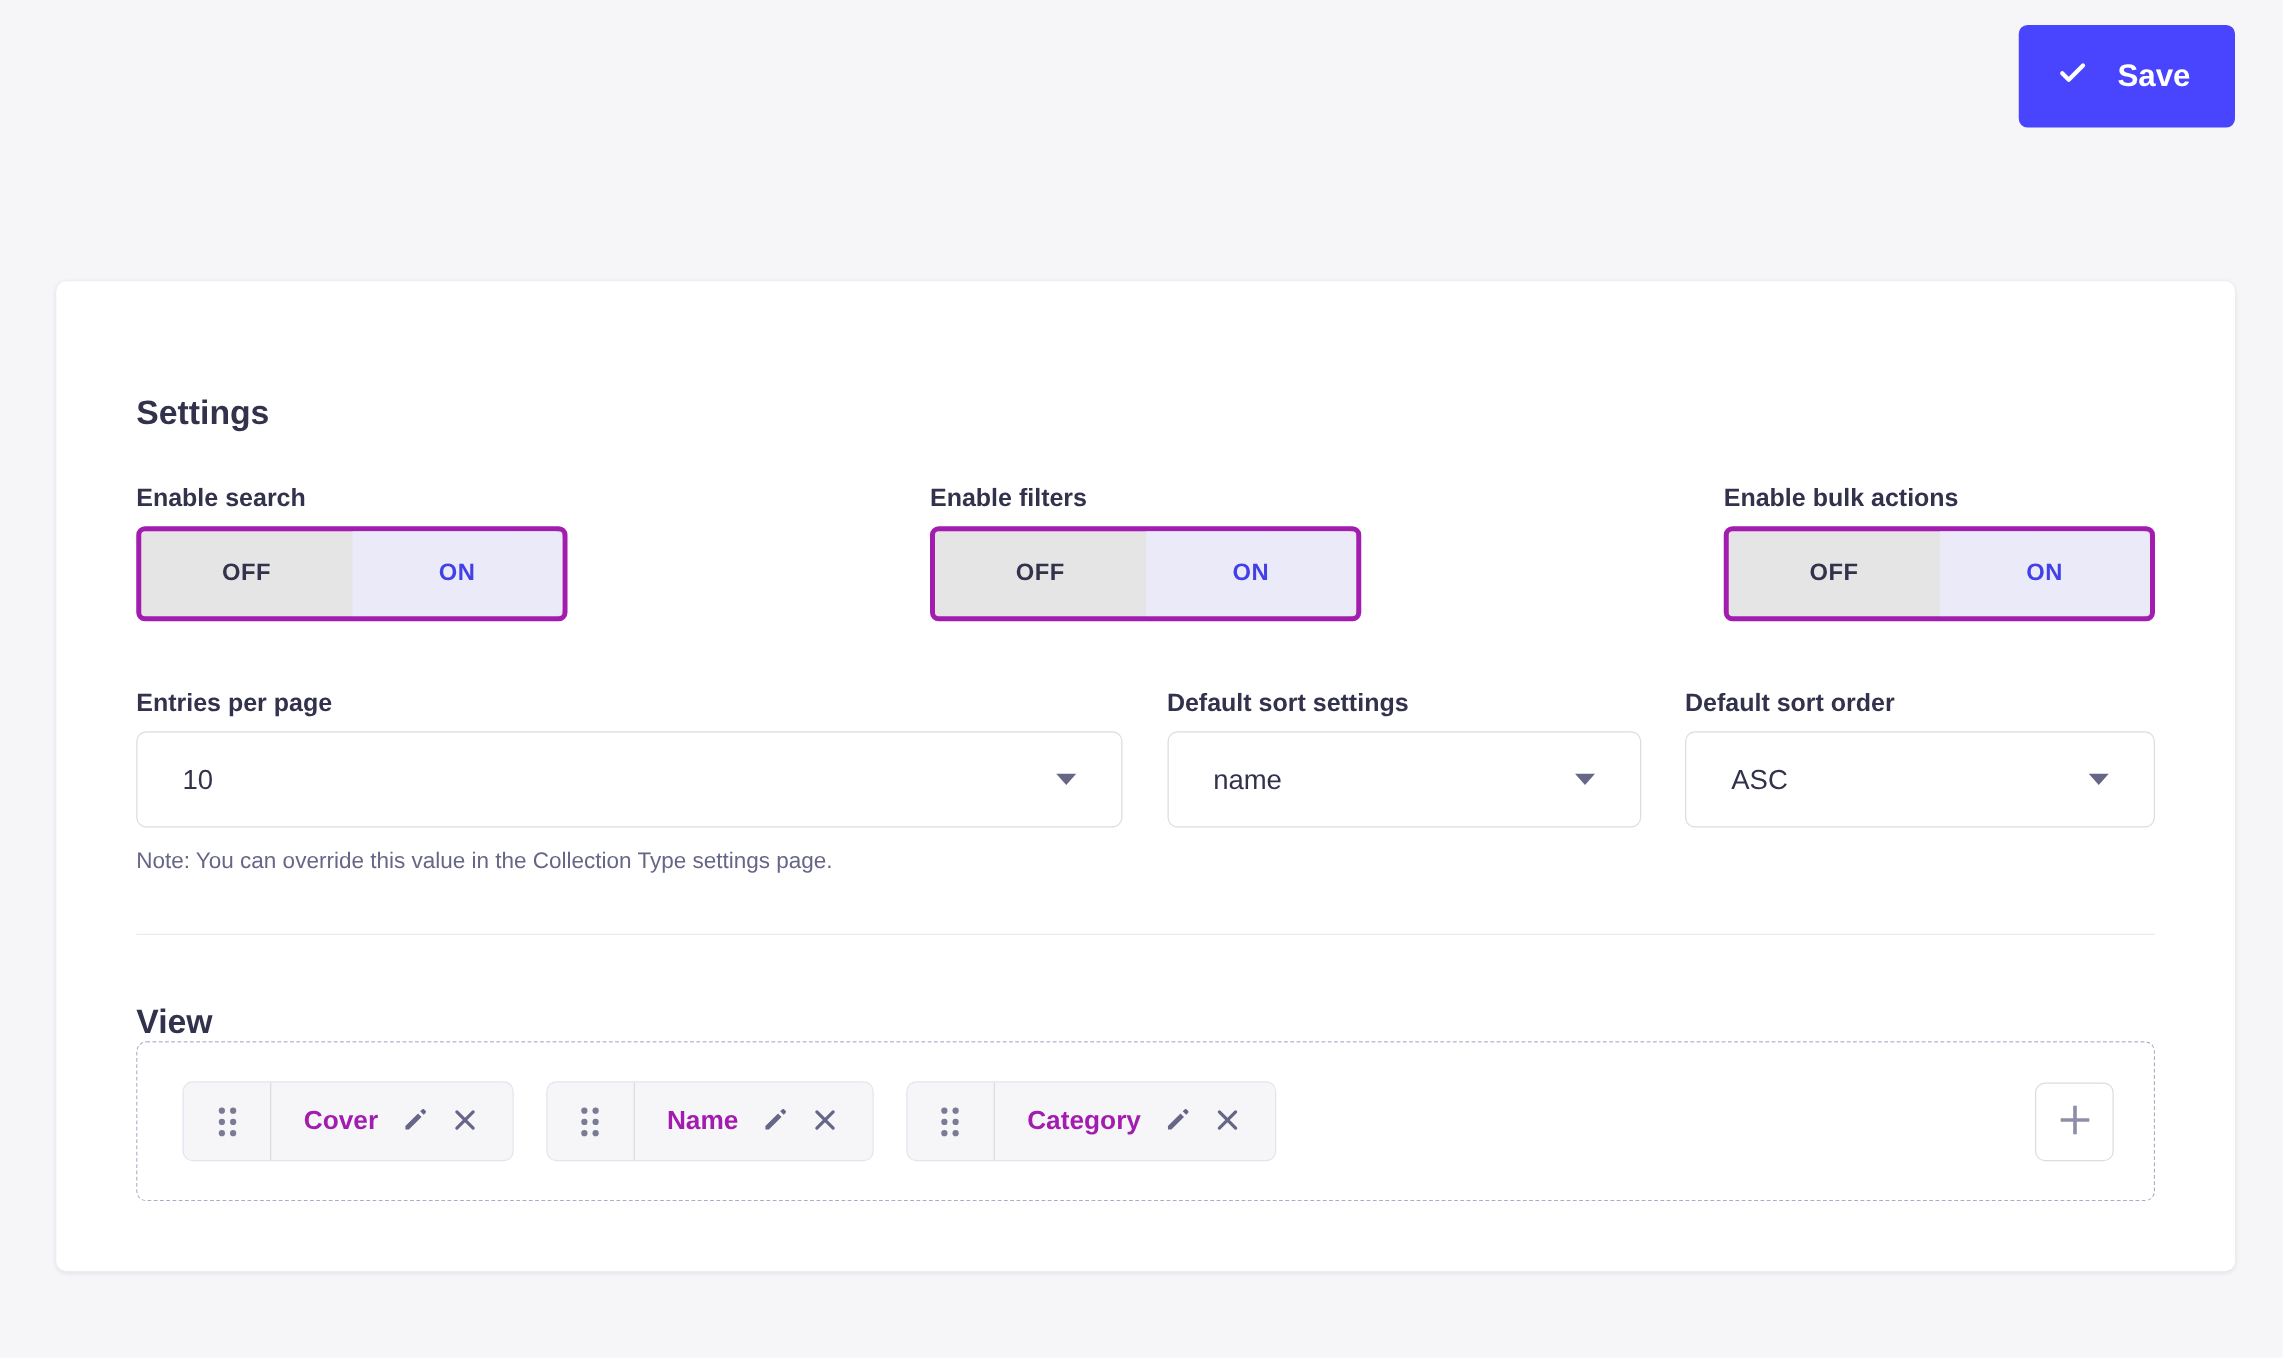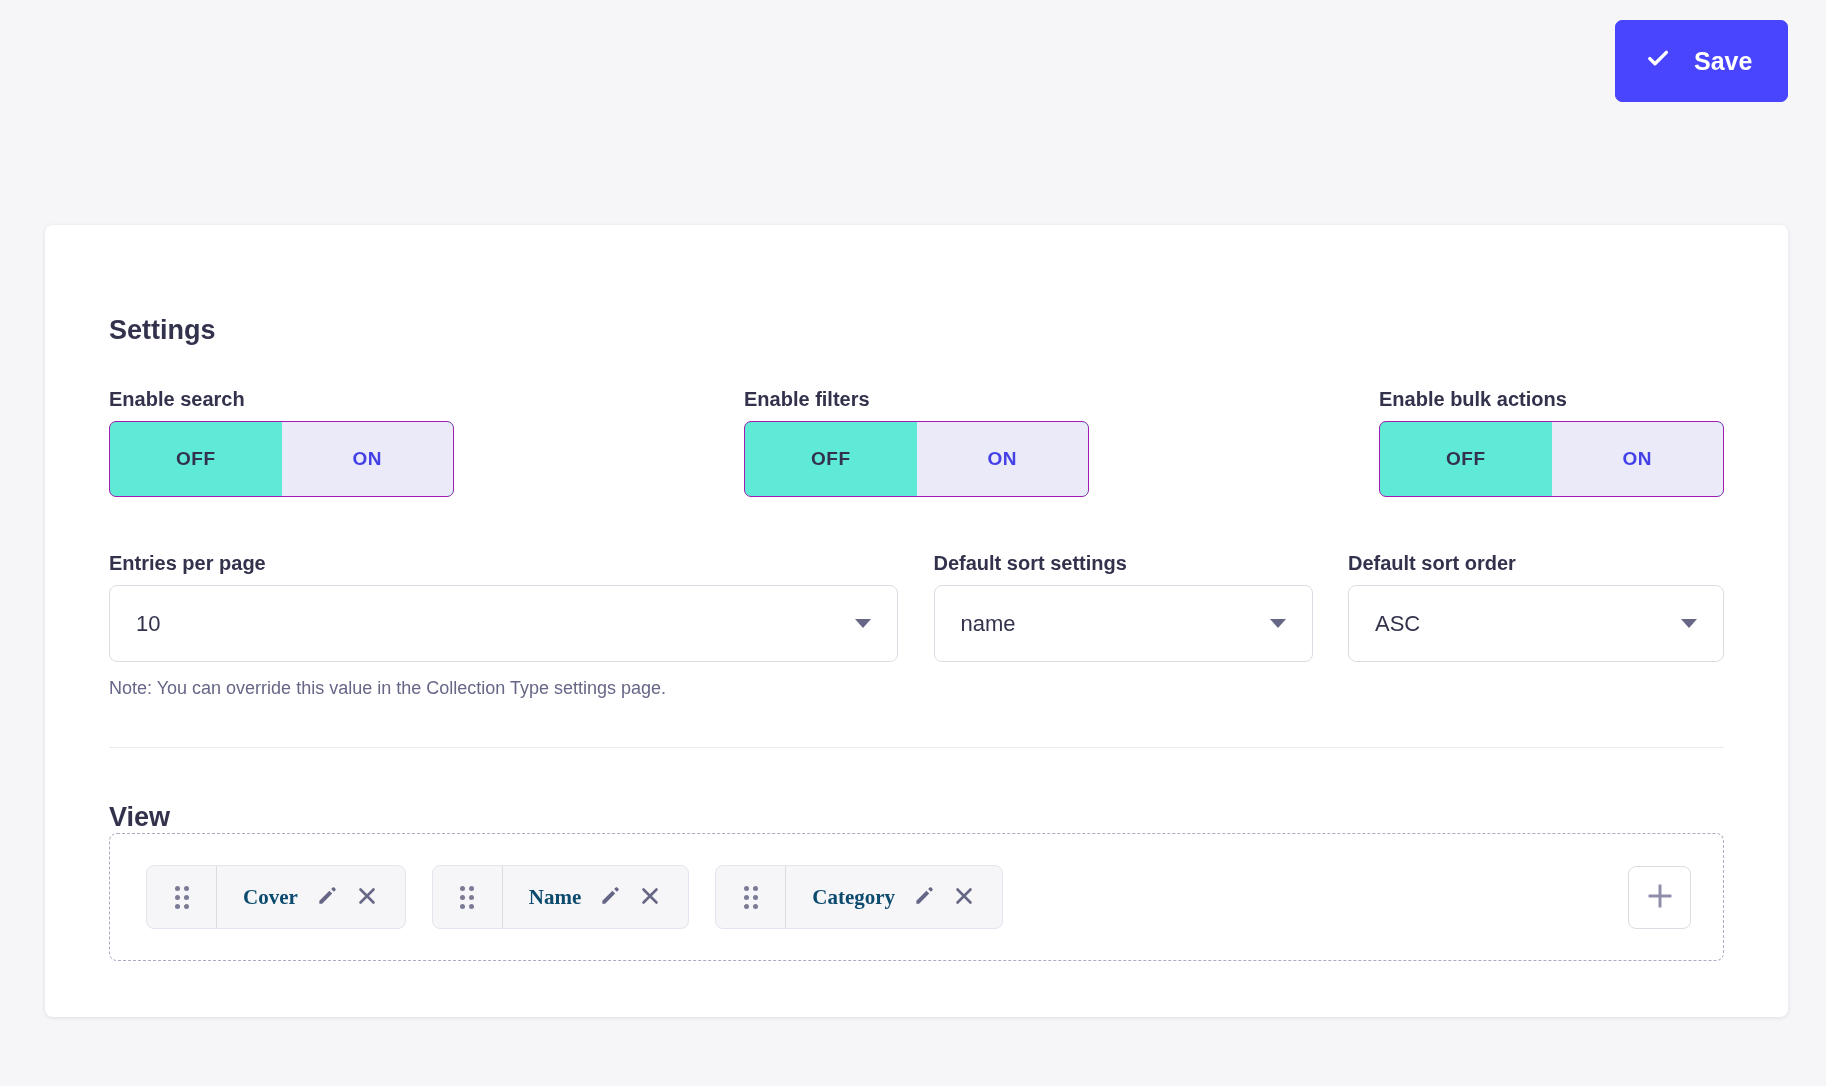--- a/index.html
+++ b/index.html
@@ -39,40 +39,40 @@
 
   
   .toggle-row { display: flex; justify-content: space-between; margin-bottom: 55px; }
   .toggle-col { width: 345px; }
   .field-label {
     display: block; font-size: 20px; font-weight: bold;
     color: #32324d; margin-bottom: 10px;
   }
   .toggle {
     display: flex; height: 76px; width: 100%;
-    background: #5eead4; border: 1px solid #a21caf; border-radius: 7px;
+    background: #e5e5e5; border: 4px solid #a21caf; border-radius: 7px;
     overflow: hidden;
   }
   .toggle-opt {
     flex: 1; display: flex; align-items: center; justify-content: center;
     font-size: 19px; font-weight: bold; letter-spacing: 0.5px; cursor: pointer;
     color: #32324d; background: transparent; border: none;
     font-family: "Liberation Sans", sans-serif;
   }
   .toggle-opt.active { background: #eaeaf8; color: #4340e8; border-radius: 6px 0 0 6px; }
   .toggle-opt.on.active { border-radius: 0 6px 6px 0; }
 
   
   .select-row { display: flex; justify-content: space-between; }
   .sel-col-wide { width: 789px; }
   .sel-col-a { width: 379px; }
   .sel-col-b { width: 376px; }
   .select-box {
     display: flex; align-items: center; justify-content: space-between;
-    height: 77px; width: 100%; padding: 0 26px;
+    height: 77px; width: 100%; padding: 0 36px;
     background: #ffffff; border: 1px solid #dcdce4; border-radius: 8px;
     font-size: 22px; color: #32324d; cursor: pointer;
   }
   .caret-down {
     width: 0; height: 0;
     border-left: 8px solid transparent; border-right: 8px solid transparent;
     border-top: 9px solid #666687;
   }
   .note { margin-top: 16px; font-size: 18px; color: #666687; }
 
@@ -90,21 +90,21 @@
     background: #f6f6f9; border: 1px solid #e4e4ef; border-radius: 8px;
     overflow: hidden;
   }
   .chip-handle {
     width: 70px; height: 100%; flex: none;
     display: flex; align-items: center; justify-content: center;
     border-right: 1px solid #dcdce4; cursor: grab; background: transparent;
   }
   .dots { display: grid; grid-template-columns: 5px 5px; gap: 4px 4px; }
   .dots i { width: 5px; height: 5px; border-radius: 50%; background: #7b7b96; }
-  .chip-label { font-size: 21px; font-weight: bold; color: #0c4a6e; padding: 0 18px 0 26px; font-family: Liberation Serif, serif; }
+  .chip-label { font-size: 21px; font-weight: bold; color: #a21caf; padding: 0 18px 0 26px; }
   .icon-btn {
     background: none; border: none; cursor: pointer; padding: 0;
     display: flex; align-items: center; justify-content: center;
   }
   .chip .icon-btn { margin-right: 16px; }
   .chip .icon-btn:last-child { margin-right: 26px; }
   .add-btn {
     margin-left: auto; width: 63px; height: 63px; flex: none;
     background: #ffffff; border: 1px solid #dcdce4; border-radius: 8px;
     display: flex; align-items: center; justify-content: center; cursor: pointer;

